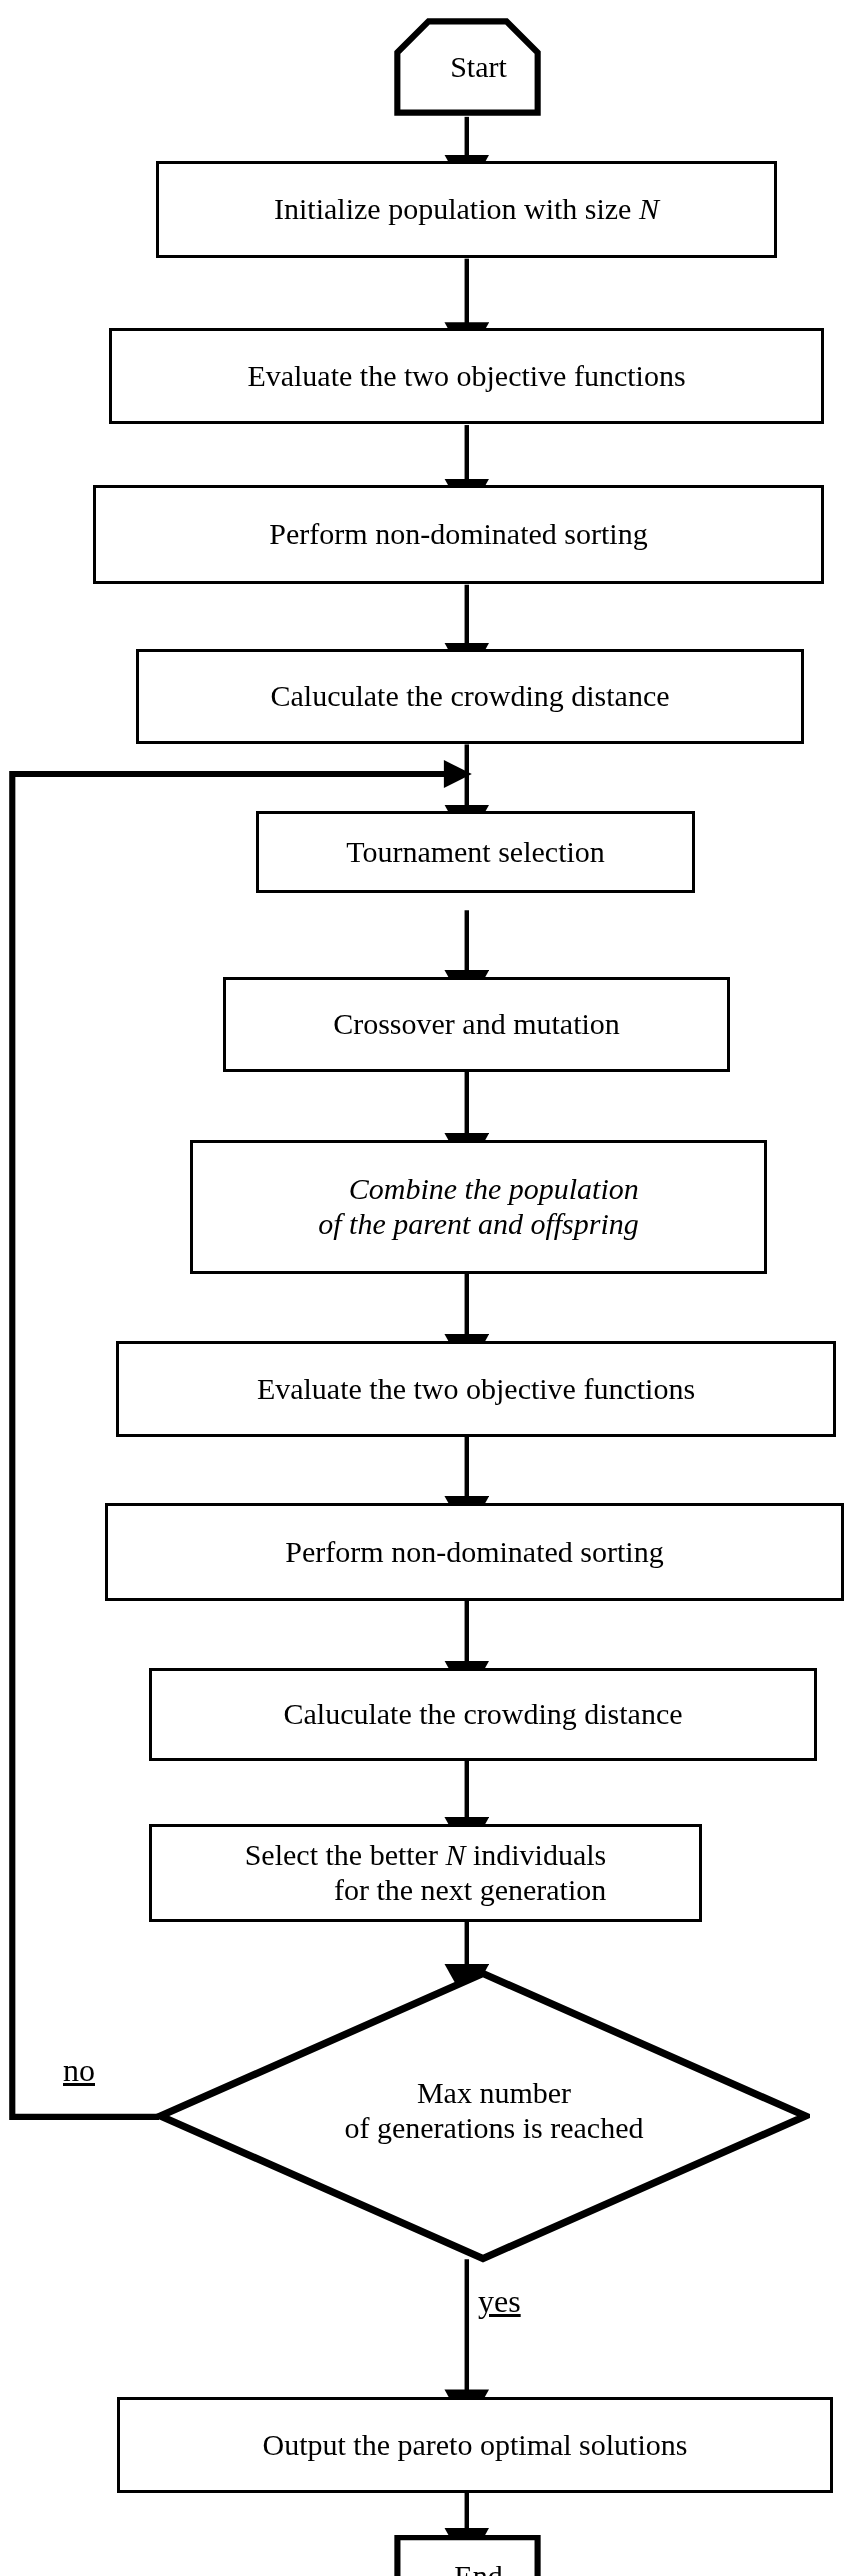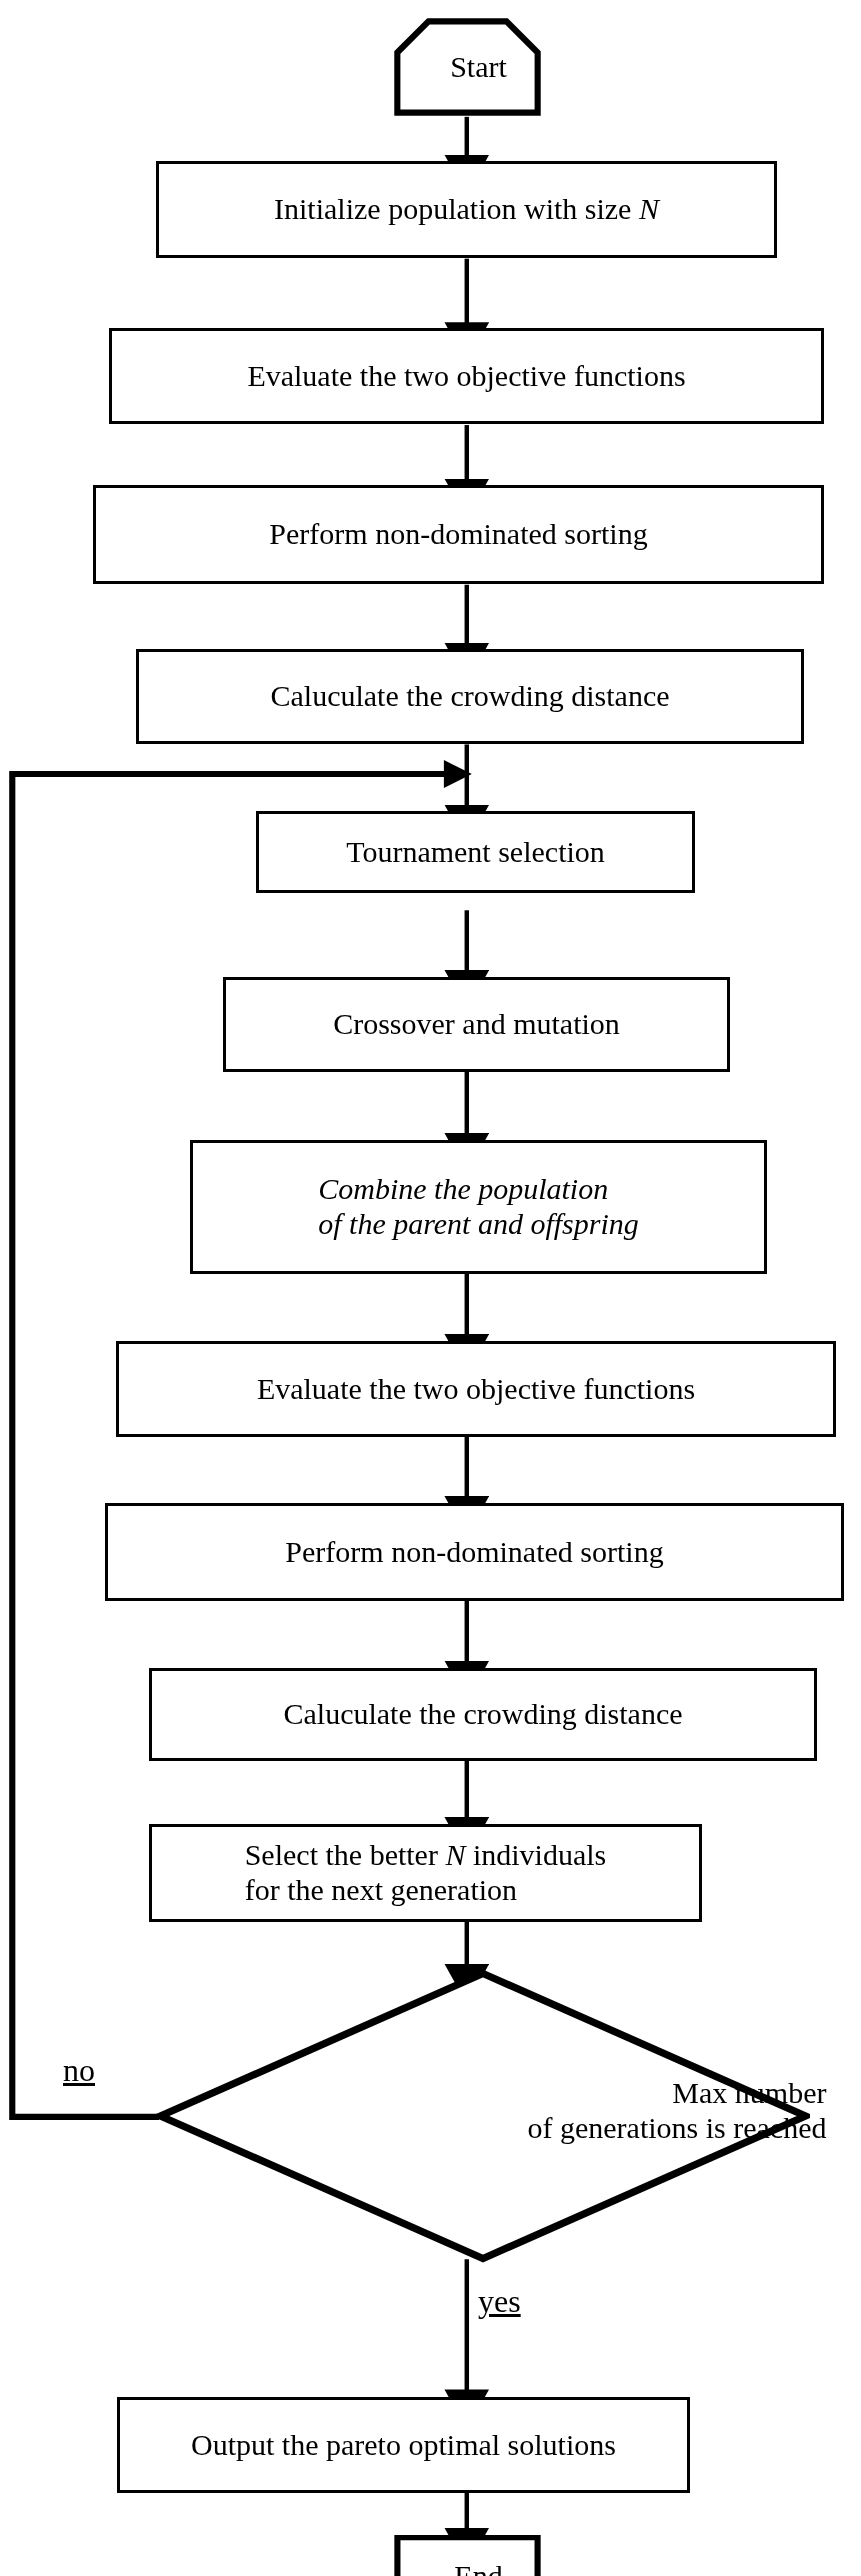--- a/index.html
+++ b/index.html
@@ -2,21 +2,21 @@
 <html style="font-size:9px"><head>
 <meta charset="utf-8">
 <style>
   html,body{margin:0;padding:0;background:#ffffff;}
   body{width:861px;height:2576px;position:relative;overflow:hidden;
        font-family:"Liberation Serif","DejaVu Serif",serif;color:#000;}
   #canvas{position:absolute;left:0;top:0;width:861px;height:2576px;}
   svg.flow{position:absolute;left:0;top:0;width:861px;height:2576px;}
 
   .node{position:absolute;display:flex;align-items:center;justify-content:center;
-        text-align:left;box-sizing:border-box;background:#fff;}
+        text-align:right;box-sizing:border-box;background:#fff;}
   .proc{border:3.4px solid #000;}
   .lbl{font-size:30px;line-height:1.16;letter-spacing:0px;white-space:pre-line;}
   .lbl i{font-style:italic;}
   .term{position:absolute;display:flex;align-items:center;justify-content:center;padding-left:11px;}
   .termtxt{position:relative;z-index:2;font-size:30px;}
   .edgelbl{position:absolute;font-size:32px;line-height:1;text-decoration:underline;}
   .dmtxt{position:absolute;z-index:3;width:100%;text-align:center;font-size:30px;line-height:1.16;white-space:pre-line;}
 </style>
 </head>
 <body>
@@ -121,29 +121,29 @@
 
   <div class="node proc" style="left:149px;top:1824px;width:553px;height:98px;">
     <span class="lbl"><span>Select the better </span><i>N</i><span> individuals
 for the next generation</span></span>
   </div>
 
   <div class="term" style="left:156px;top:1969px;width:654px;height:294px;">
     <svg width="654" height="294" viewBox="0 0 1170 526" style="position:absolute;left:0;top:0;">
       <polygon points="585,8 1162,263 585,518 8,263" fill="#fff" stroke="#000" stroke-width="13" stroke-linejoin="miter"></polygon>
     </svg>
-    <span class="dmtxt" style="top:107px;text-align:right;">Max number
+    <span class="dmtxt" style="top:107px;">Max number
 of generations is reached</span>
   </div>
 
   <span class="edgelbl" style="left:63px;top:2054px;">no</span>
 
   <span class="edgelbl" style="left:478px;top:2285px;">yes</span>
 
-  <div class="node proc" style="left:117px;top:2397px;width:573px;height:96px;">
+  <div class="node proc" style="left:117px;top:2397px;width:716px;height:96px;">
     <span class="lbl">Output the pareto optimal solutions</span>
   </div>
 
   <div class="term" style="left:394px;top:2535px;width:147px;height:89px;">
     <svg width="147" height="89" viewBox="0 0 264 160" style="position:absolute;left:0;top:0;">
       <polygon points="6,4 258,4 258,100 202,154 62,154 6,100" fill="#fff" stroke="#000" stroke-width="11" stroke-linejoin="miter"></polygon>
     </svg>
     <span class="termtxt" style="transform:translateY(-4.5px);">End</span>
   </div>
 

